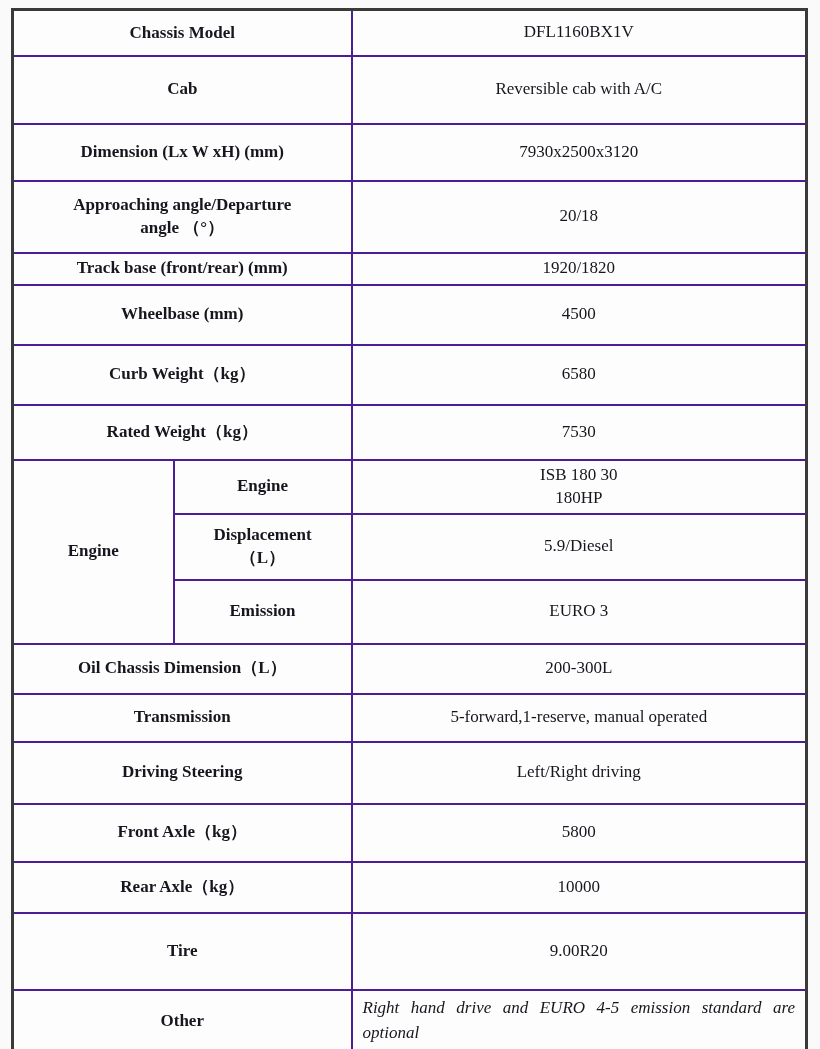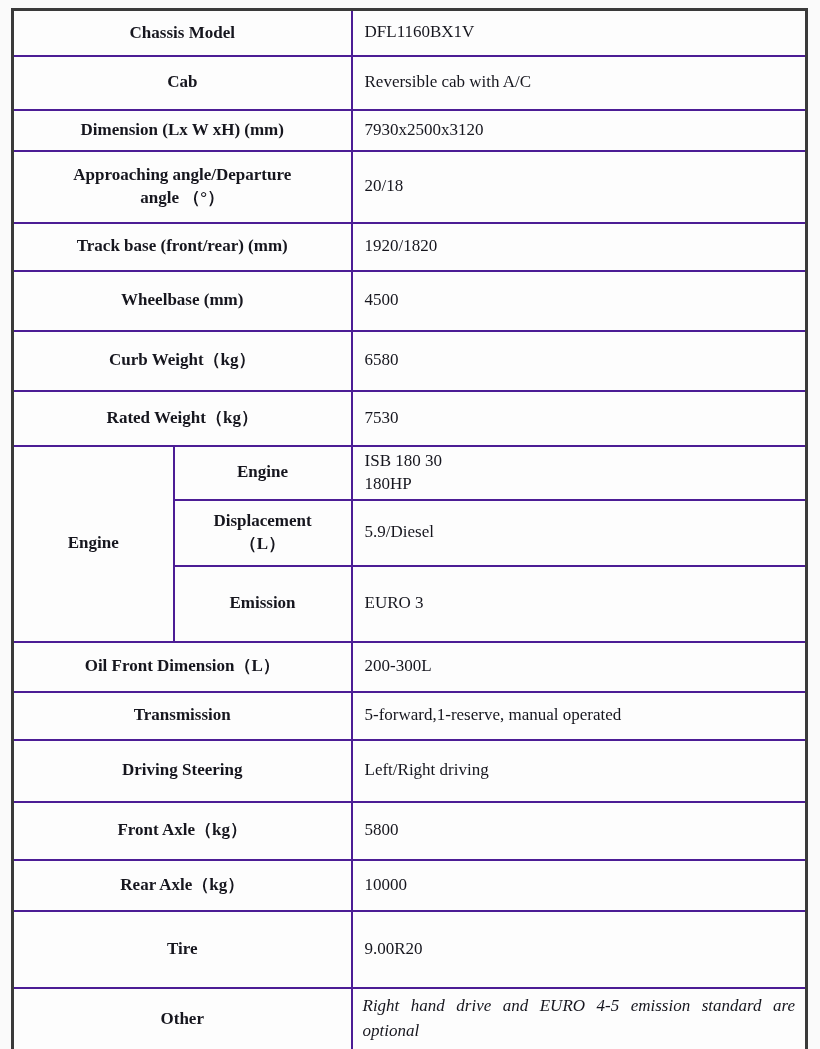--- a/index.html
+++ b/index.html
@@ -28,20 +28,21 @@
     overflow: hidden;
   }
   td.lbl {
     font-weight: bold;
     text-align: center;
     font-size: 17px;
     line-height: 1.3;
     padding: 2px 6px;
   }
   td.val {
+    text-align: center;
     font-size: 17px;
     line-height: 1.35;
     padding: 2px 12px;
   }
   td.lbl-other { }
   td.val-other {
     font-style: italic;
     text-align: justify;
     font-size: 17px;
     line-height: 1.5;
@@ -56,34 +57,34 @@
   <colgroup>
     <col style="width:161px">
     <col style="width:178px">
     <col style="width:455px">
   </colgroup>
   <tbody>
     <tr style="height:46px">
       <td class="lbl" colspan="2">Chassis Model</td>
       <td class="val">DFL1160BX1V</td>
     </tr>
-    <tr style="height:54px">
+    <tr style="height:68px">
       <td class="lbl" colspan="2">Cab</td>
       <td class="val">Reversible cab with A/C</td>
     </tr>
-    <tr style="height:41px">
+    <tr style="height:57px">
       <td class="lbl" colspan="2">Dimension (Lx W xH) (mm)</td>
       <td class="val">7930x2500x3120</td>
     </tr>
     <tr style="height:72px">
       <td class="lbl" colspan="2">Approaching angle/Departure
 angle （°）</td>
       <td class="val">20/18</td>
     </tr>
-    <tr style="height:48px">
+    <tr style="height:32px">
       <td class="lbl" colspan="2">Track base (front/rear) (mm)</td>
       <td class="val">1920/1820</td>
     </tr>
     <tr style="height:60px">
       <td class="lbl" colspan="2">Wheelbase (mm)</td>
       <td class="val">4500</td>
     </tr>
     <tr style="height:60px">
       <td class="lbl" colspan="2">Curb Weight（kg）</td>
       <td class="val">6580</td>
@@ -96,26 +97,26 @@
       <td class="lbl" rowspan="3">Engine</td>
       <td class="lbl">Engine</td>
       <td class="val">ISB 180 30
 180HP</td>
     </tr>
     <tr style="height:66px">
       <td class="lbl">Displacement
 （L）</td>
       <td class="val">5.9/Diesel</td>
     </tr>
-    <tr style="height:76px">
+    <tr style="height:64px">
       <td class="lbl">Emission</td>
       <td class="val">EURO 3</td>
     </tr>
     <tr style="height:50px">
-      <td class="lbl" colspan="2">Oil Front Dimension（L）</td>
+      <td class="lbl" colspan="2">Oil Chassis Dimension（L）</td>
       <td class="val">200-300L</td>
     </tr>
     <tr style="height:48px">
       <td class="lbl" colspan="2">Transmission</td>
       <td class="val">5-forward,1-reserve, manual operated</td>
     </tr>
     <tr style="height:62px">
       <td class="lbl" colspan="2">Driving Steering</td>
       <td class="val">Left/Right driving</td>
     </tr>

